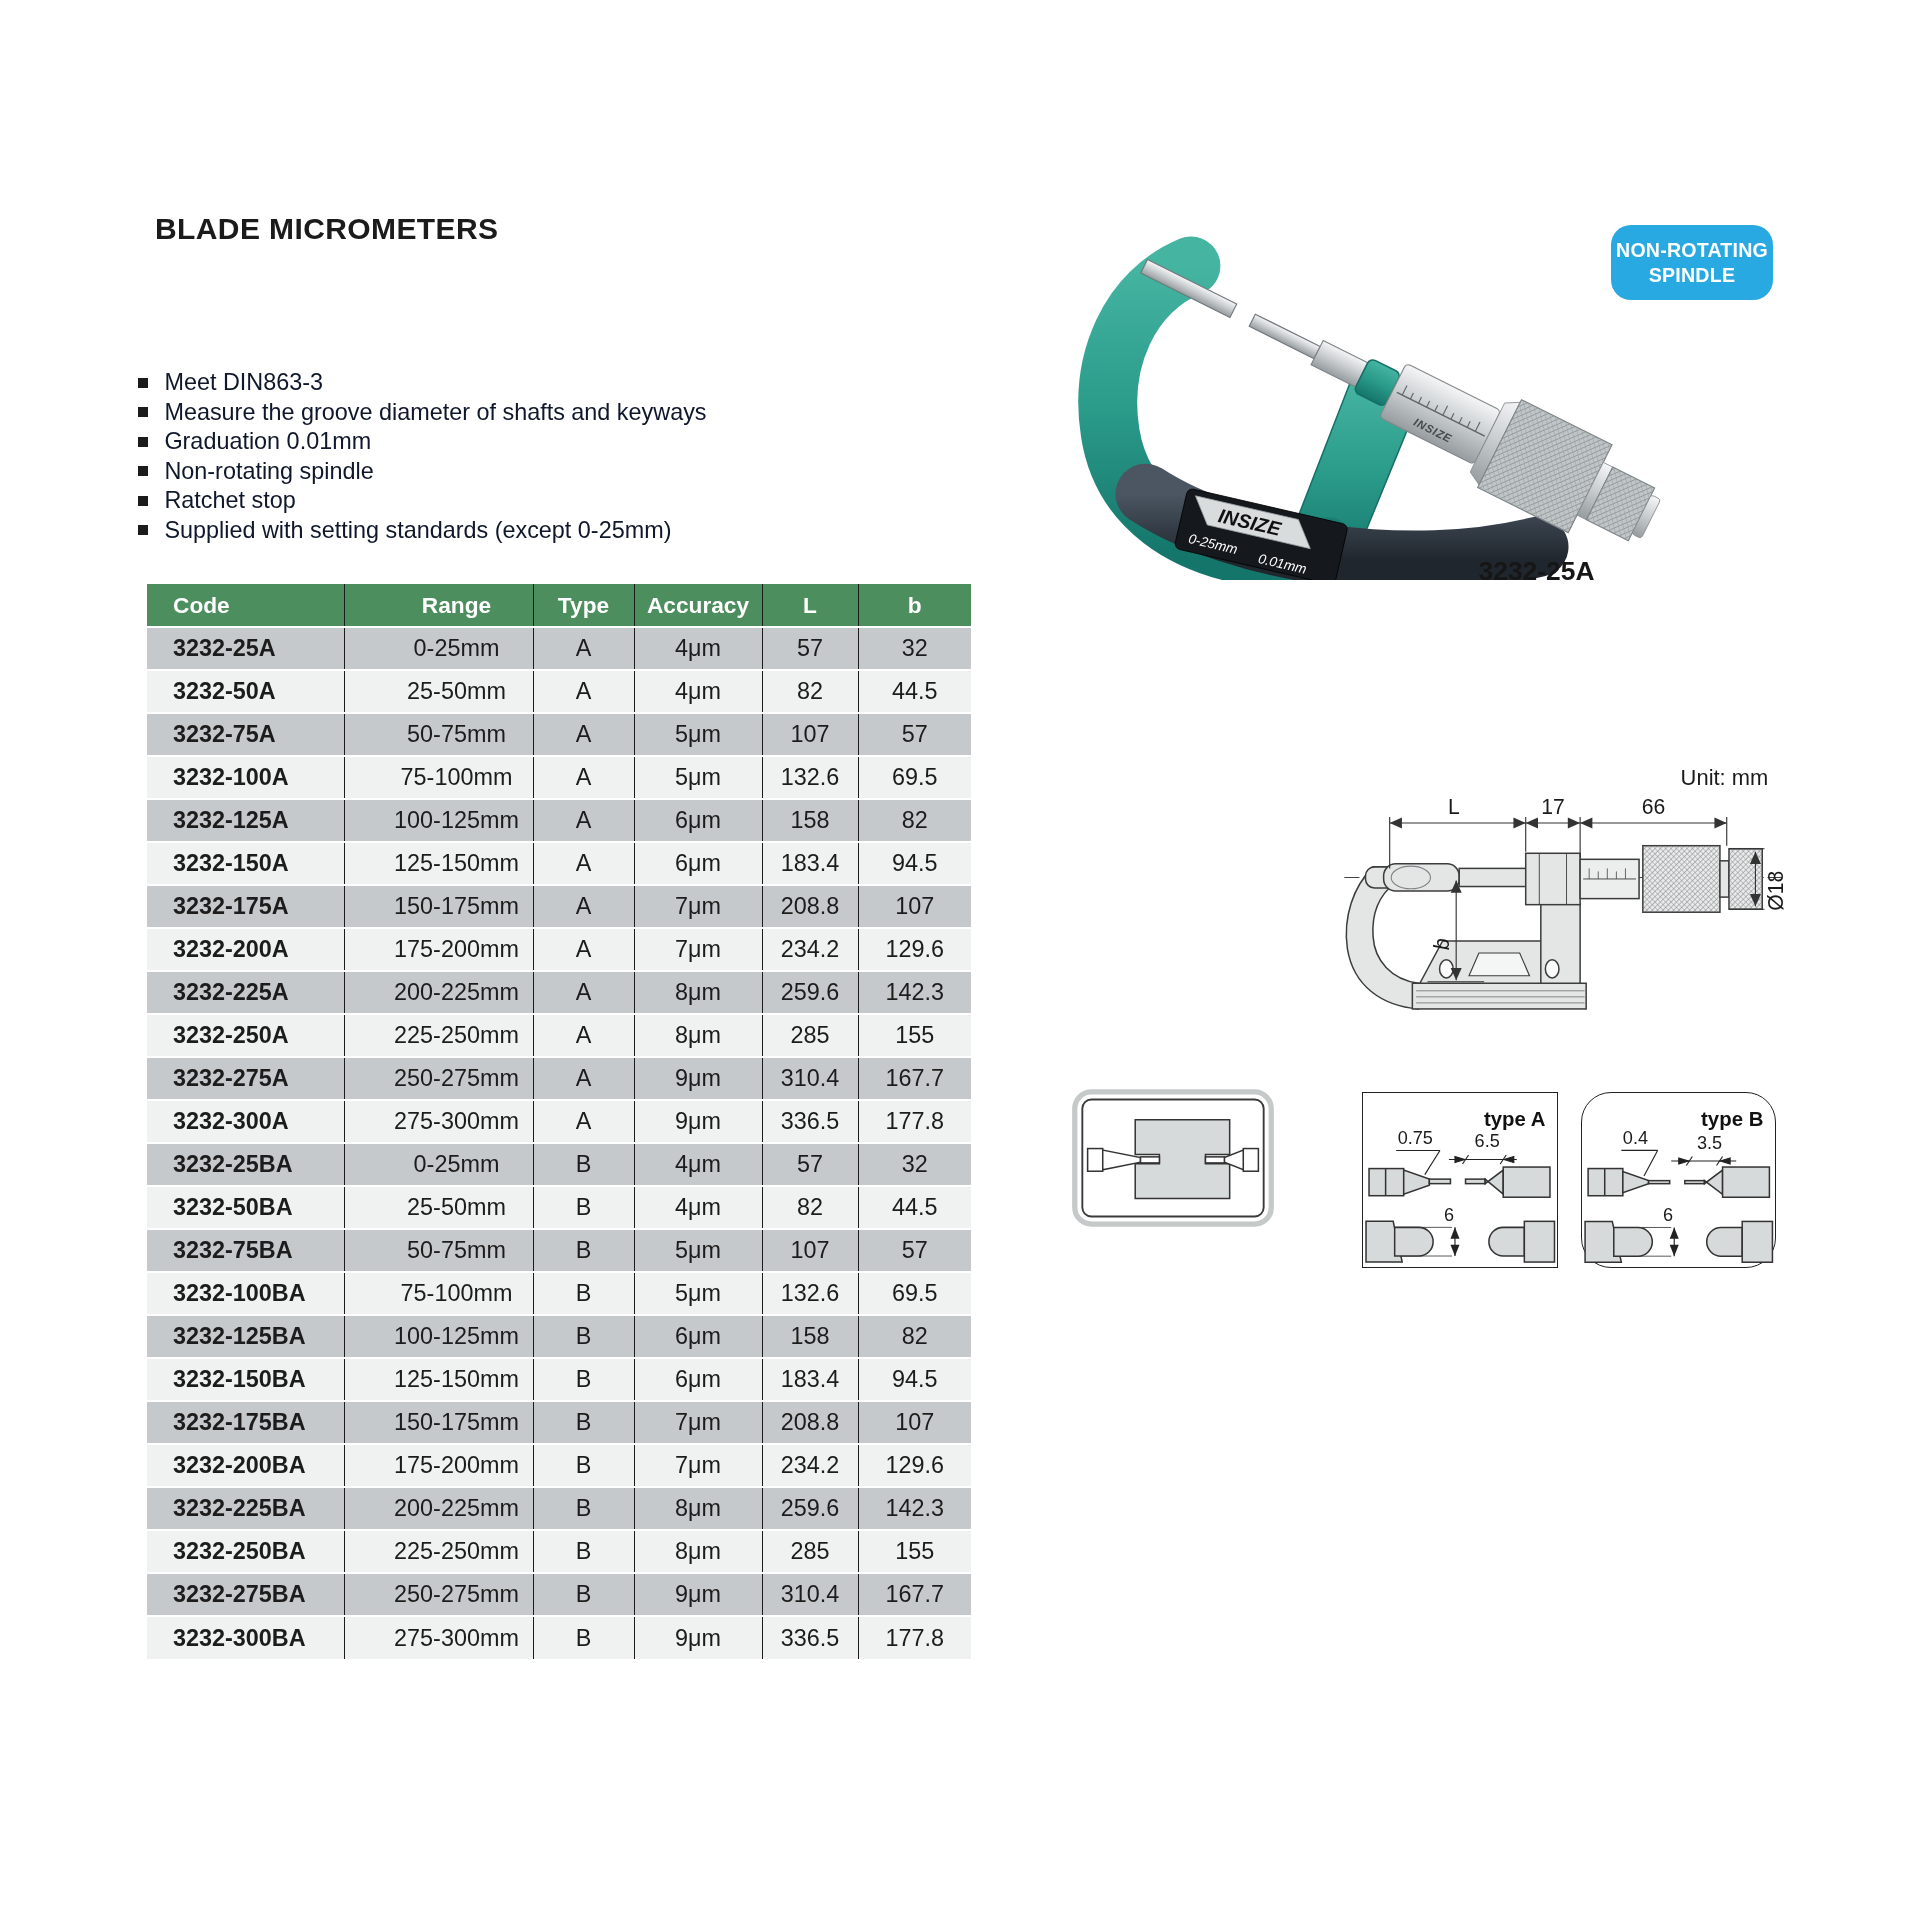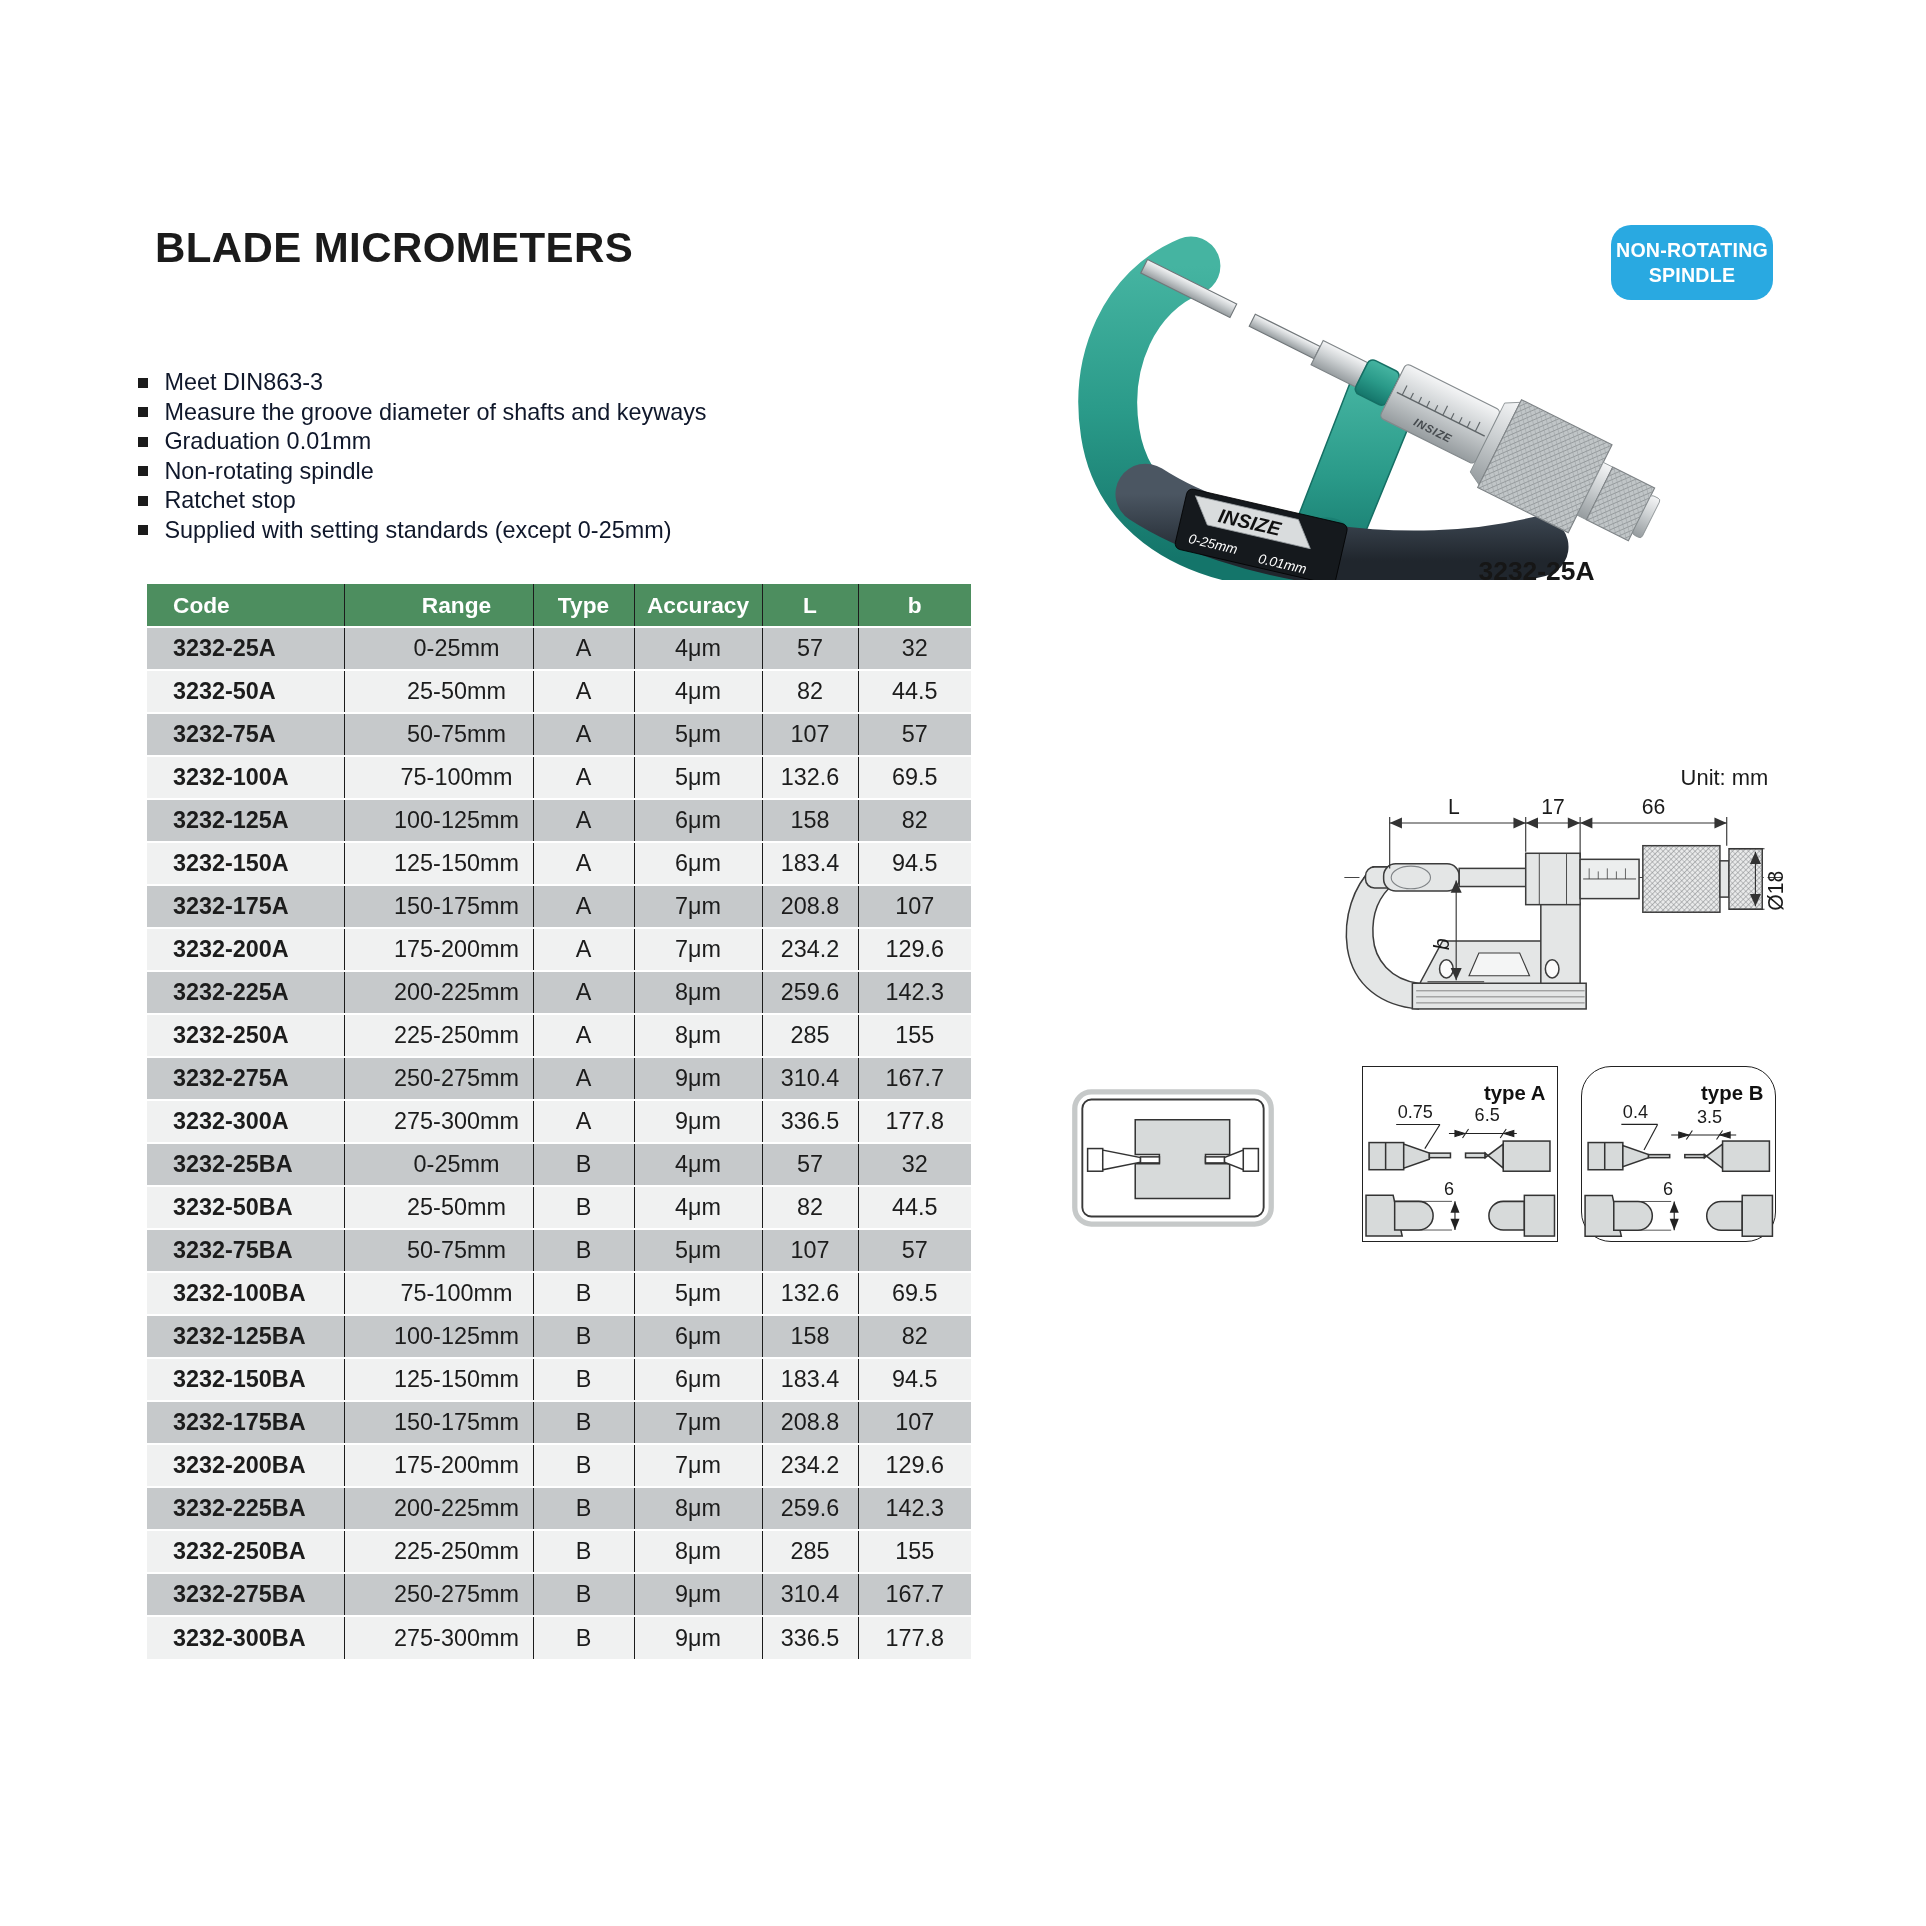--- a/index.html
+++ b/index.html
@@ -1,21 +1,21 @@
 <!DOCTYPE html>
 <html style="font-size:12px"><head>
 <meta charset="utf-8">
 <style>
   * { box-sizing: border-box; margin: 0; padding: 0; }
   html,body { background:#ffffff; }
   body { font-family: "Liberation Sans", "DejaVu Sans", sans-serif; color:#1c1c1c; }
   .canvas { position:relative; width:1927px; height:1927px; background:#ffffff; overflow:hidden; }
 
   
-  .page-title { position:absolute; left:155px; top:224px; font-size:42px; font-weight:bold; letter-spacing:0.4px; color:#1b1b1b; }
+  .page-title { position:absolute; left:155px; top:212px; font-size:30px; font-weight:bold; letter-spacing:0.4px; color:#1b1b1b; }
 
   
   .features { position:absolute; left:138px; top:368px; list-style:none; }
   .features li { display:flex; align-items:flex-start; font-size:23.4px; line-height:29.5px; color:#0f172a; }
   .features .sq { flex:0 0 auto; width:9.8px; height:9.8px; background:#1b1b1b; margin:9.8px 16.6px 0 0; }
 
   
   .spec-table-wrap { position:absolute; left:147px; top:584px; }
   table.spec { border-collapse:collapse; table-layout:fixed; width:823px; font-size:23.4px; }
   table.spec th, table.spec td { height:43px; overflow:hidden; white-space:nowrap; }
@@ -37,21 +37,21 @@
            font-size:26.4px; font-weight:bold; color:#161616; }
   .micrometer-svg { position:absolute; left:1076px; top:210px; }
 
   
   .dim-svg { position:absolute; left:1299px; top:755px; }
 
   
   .groove-svg { position:absolute; left:1071px; top:1088px; }
 
   
-  .type-panel { position:absolute; background:#ffffff; border:1.5px solid #222222; }
+  .type-panel { position:absolute; background:#ffffff; border:1.5px solid #222222;margin-top:26px; }
   .panel-a { left:1362px; top:1066px; width:196px; height:176px; }
   .panel-b { left:1581px; top:1066px; width:195px; height:176px;border-radius:30px; }
 
   svg text { font-family:"Liberation Sans","DejaVu Sans",sans-serif; }
 </style>
 </head>
 <body>
 
 <div class="canvas">
 

